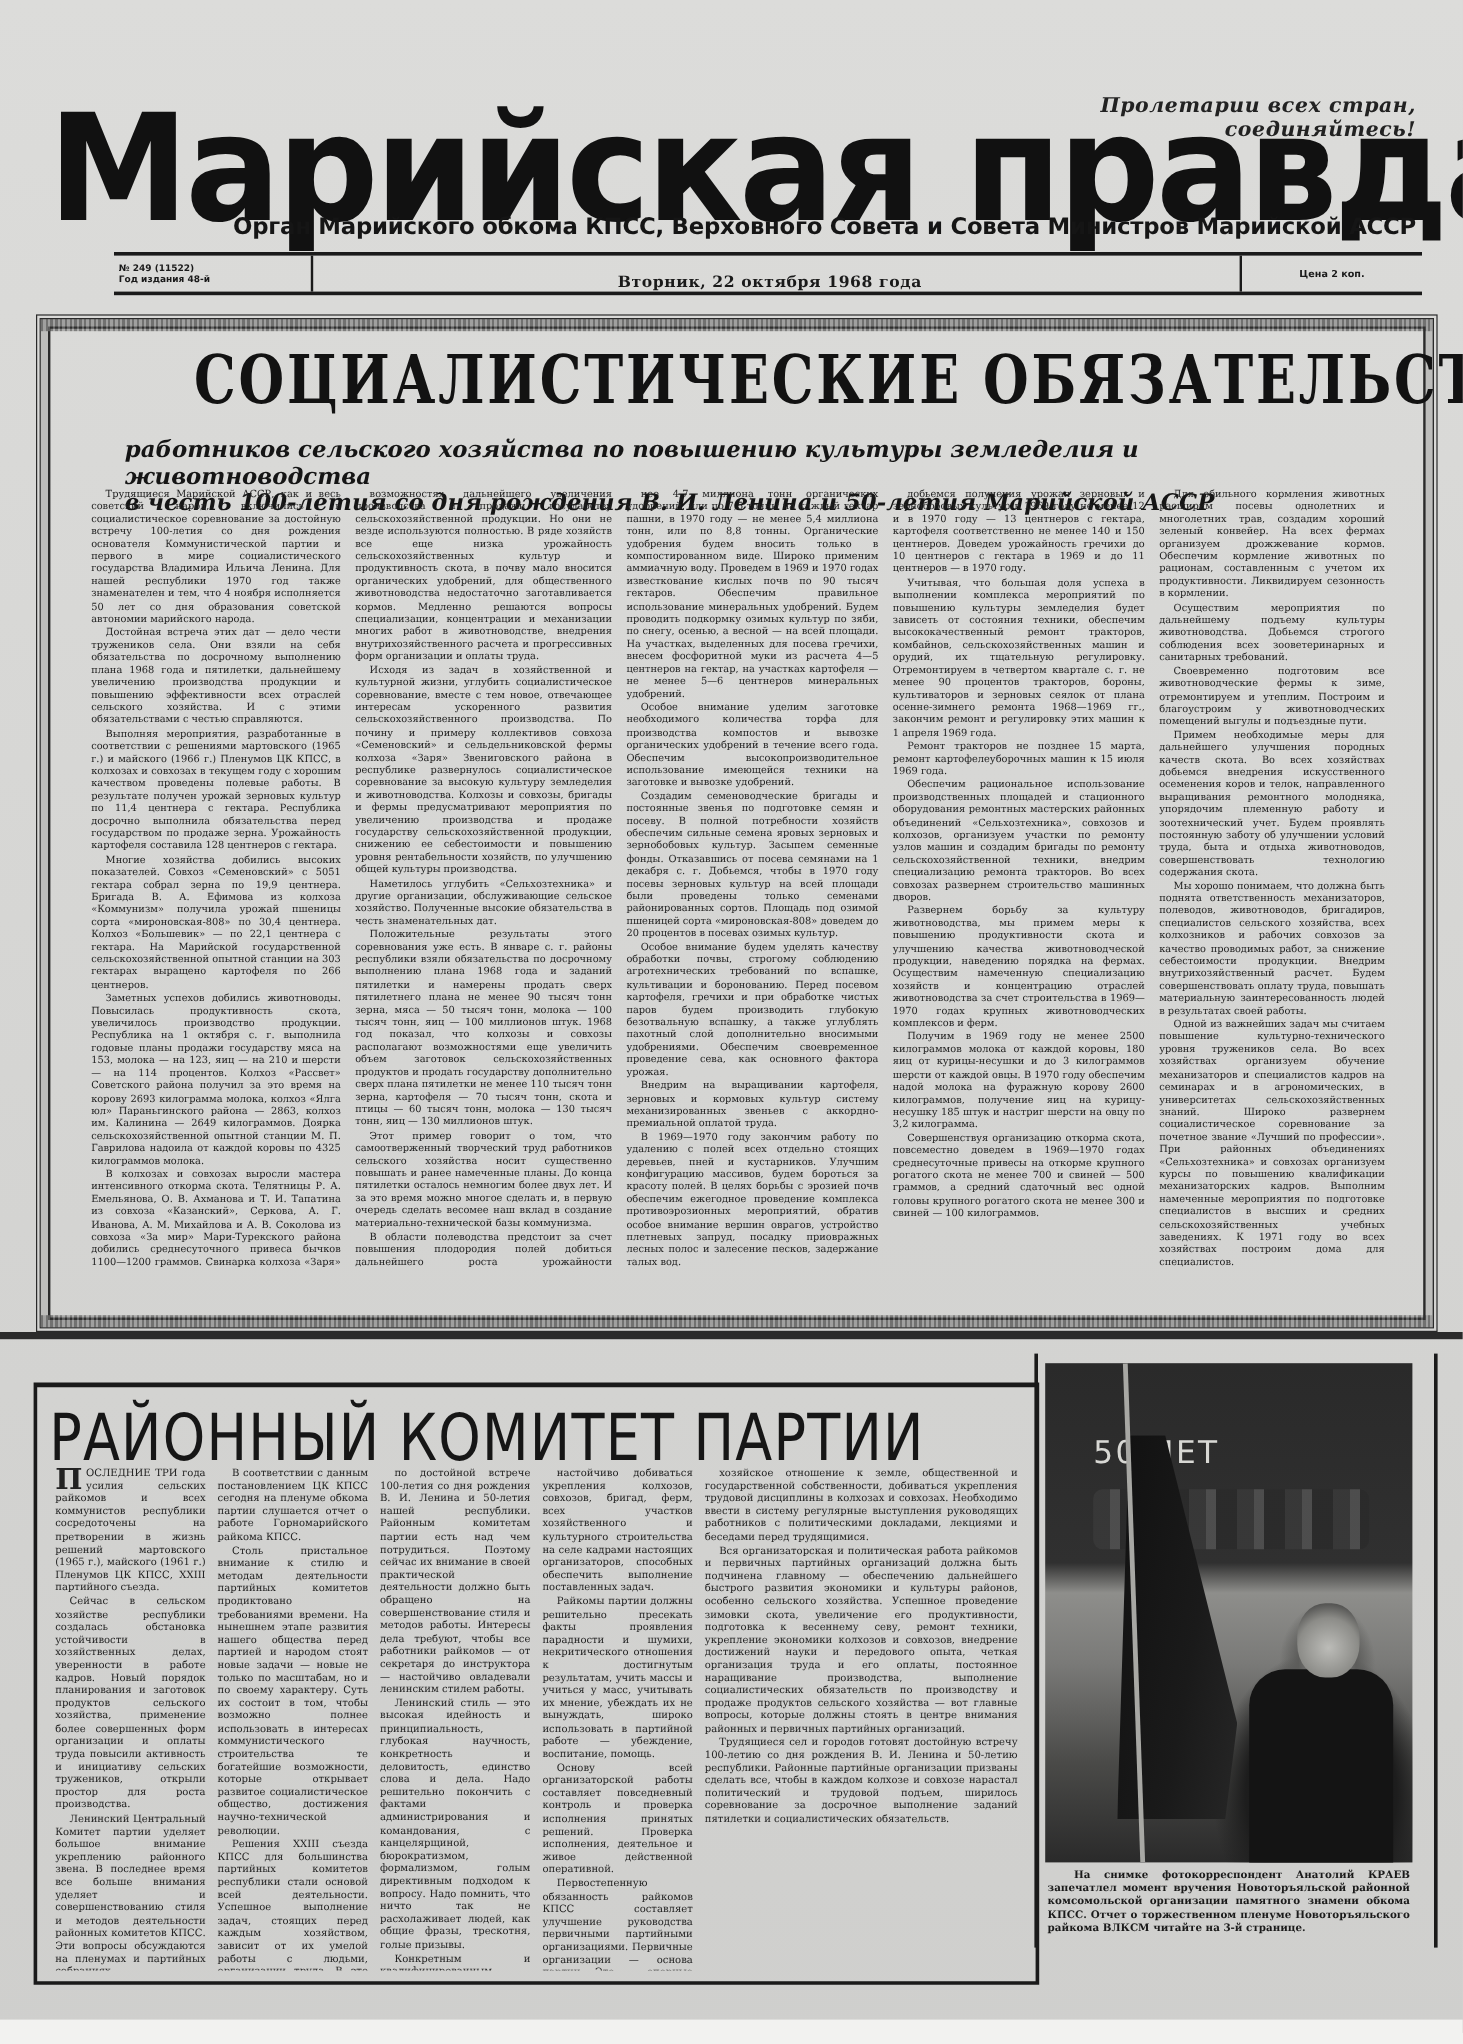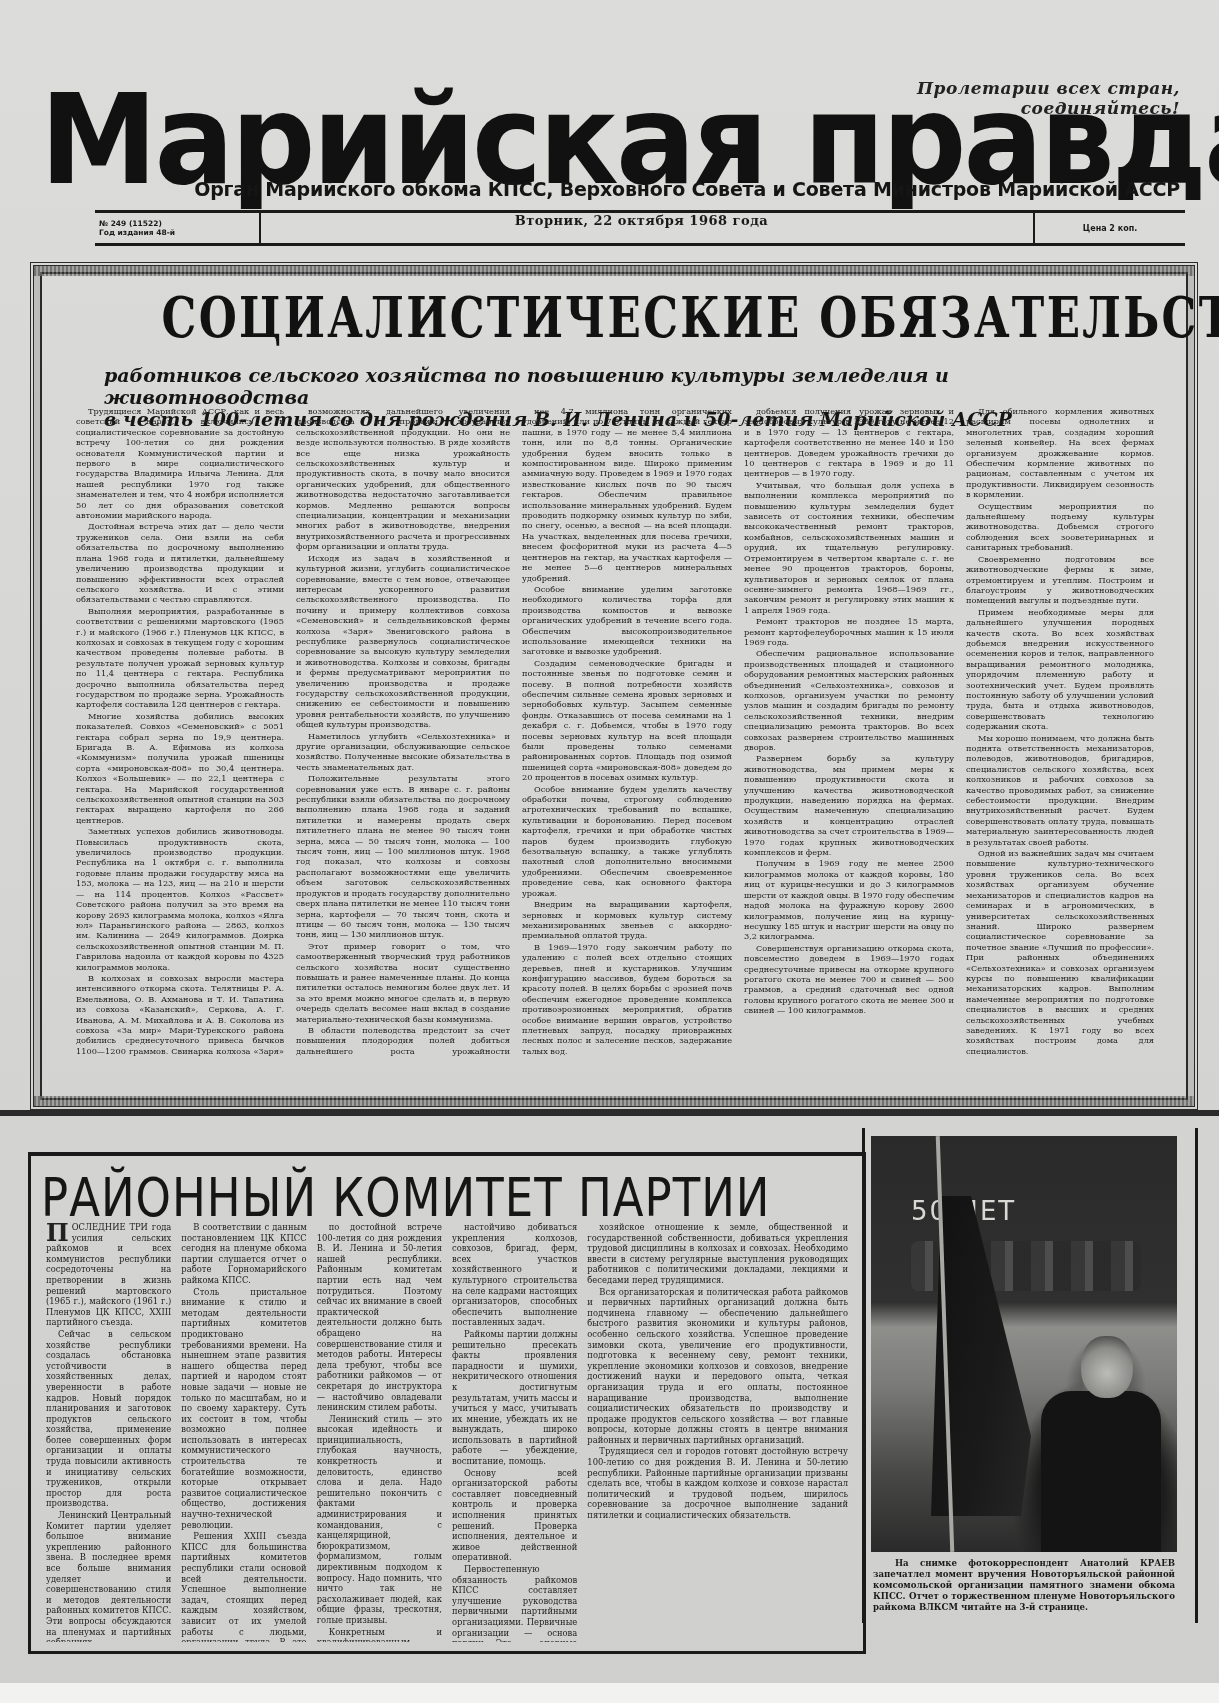--- a/index.html
+++ b/index.html
@@ -29,21 +29,21 @@
     white-space: nowrap;
   }
   .subtitle {
     position: absolute; left: 40px; top: 178px; width: 1140px; text-align: right;
     font-family: "DejaVu Sans", sans-serif; font-weight: bold; font-size: 19px;
     color: #151515; letter-spacing: -0.2px;
   }
   .info-bar {
     position: absolute; left: 95px; top: 210px; width: 1090px; height: 30px;
     border-top: 3px solid #1a1a1a; border-bottom: 3px solid #1a1a1a;
-    display: flex; align-items: flex-start;
+    display: flex; align-items: flex-end;
   }
   .info-left {
     width: 160px; height: 100%; border-right: 2px solid #1a1a1a;
     font-family: "DejaVu Sans", sans-serif; font-size: 7.5px; font-weight: bold;
     line-height: 9px; display: flex; flex-direction: column; justify-content: center; padding-left: 4px;
   }
   .info-date {
     flex: 1; text-align: center; font-size: 13px; font-weight: bold; letter-spacing: 0.5px;
   }
   .info-right {

